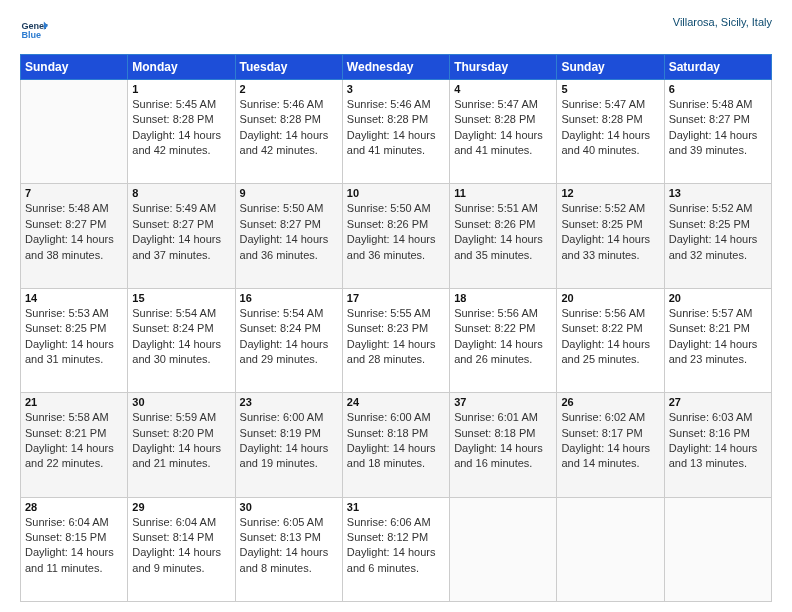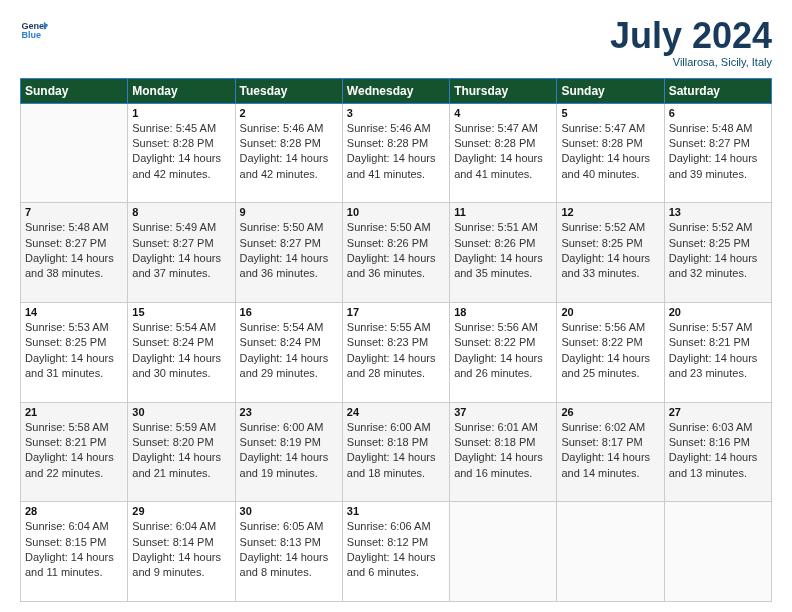--- a/index.html
+++ b/index.html
@@ -46,21 +46,21 @@
       font-size: 11px;
       color: #0c4a6e;
     }
     .calendar {
       border-collapse: collapse;
       width: 100%;
       flex: 1;
       table-layout: fixed;
     }
     .calendar th {
-      background-color: #14532d;
+      background-color: #1d4ed8;
       color: #fff;
       font-size: 12px;
       font-weight: bold;
       padding: 5px 4px;
       text-align: left;
       border: 1px solid #2e7dd1;
     }
     .calendar td {
       border: 1px solid #ccc;
       vertical-align: top;
@@ -94,21 +94,20 @@
 <div class="page">
   <div class="header">
     <div class="logo">
       <svg class="logo-icon" viewBox="0 0 40 40" xmlns="http://www.w3.org/2000/svg">
         <text x="2" y="18" font-size="13" font-weight="bold" fill="#1a3a5c" font-family="Arial">General</text>
         <text x="2" y="32" font-size="13" font-weight="bold" fill="#2e7dd1" font-family="Arial">Blue</text>
         <polygon points="34,8 40,14 34,20" fill="#2e7dd1"></polygon>
       </svg>
     </div>
     <div class="title-block">
-      <div class="month-title">July 2024</div>
       <div class="location">Villarosa, Sicily, Italy</div>
     </div>
   </div>
 
   <table class="calendar">
     <thead>
       <tr>
         <th>Sunday</th>
         <th>Monday</th>
         <th>Tuesday</th>

